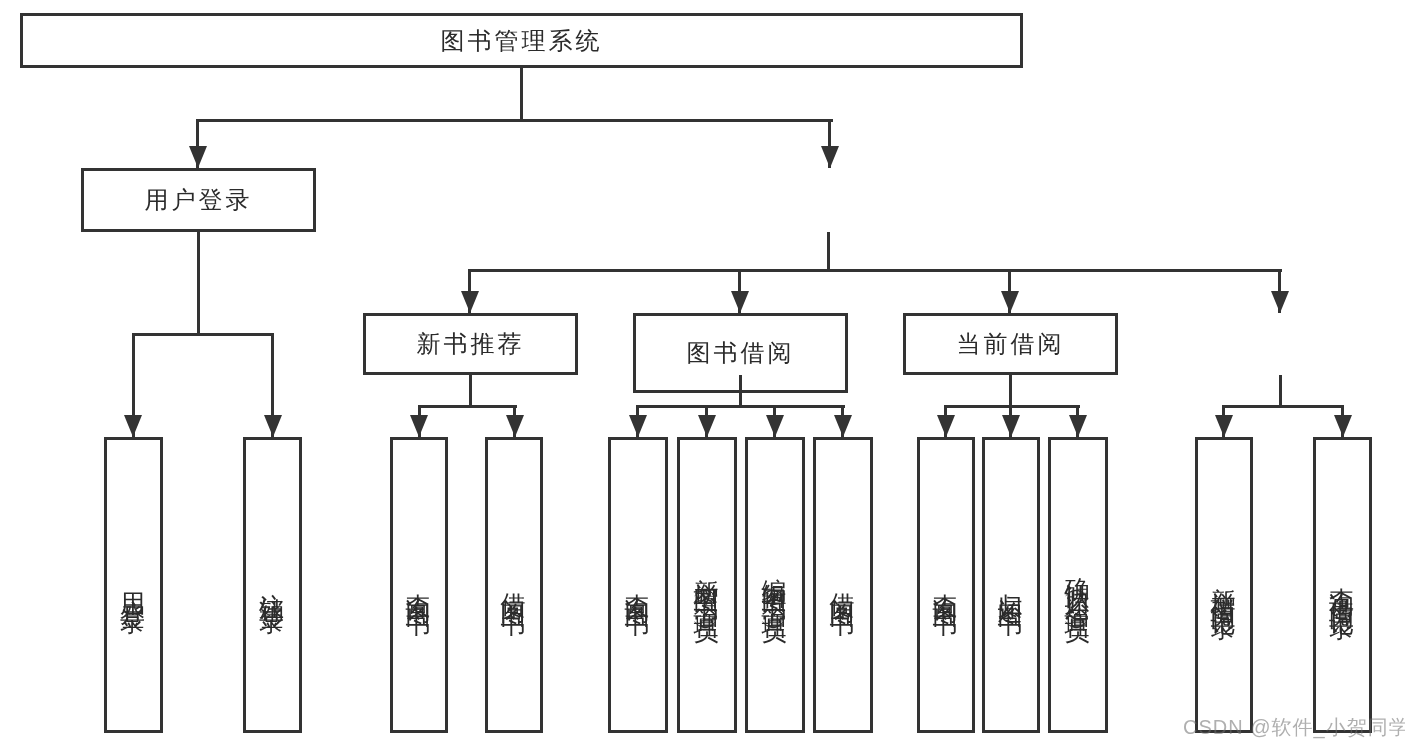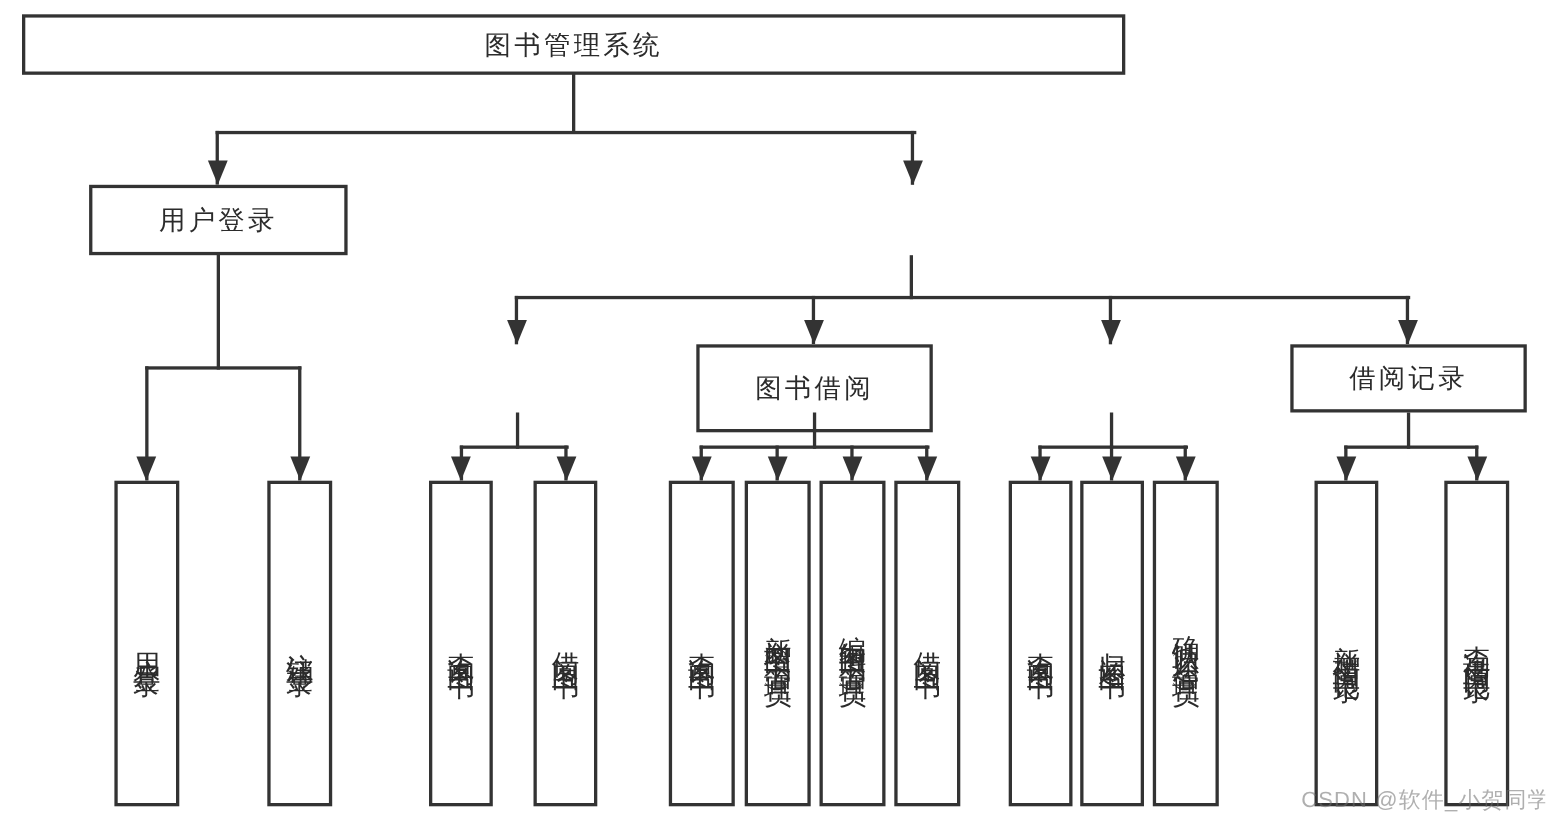--- a/index.html
+++ b/index.html
@@ -55,22 +55,23 @@
   <div class="h" style="left:468px;top:269px;width:814px"></div>
   <div class="v" style="left:468px;top:269px;height:44px"></div>
   <div class="v" style="left:738px;top:269px;height:44px"></div>
   <div class="v" style="left:1008px;top:269px;height:44px"></div>
   <div class="v" style="left:1278px;top:269px;height:44px"></div>
   <div class="arr" style="left:461px;top:291px"></div>
   <div class="arr" style="left:731px;top:291px"></div>
   <div class="arr" style="left:1001px;top:291px"></div>
   <div class="arr" style="left:1271px;top:291px"></div>
 
+  <div class="box" style="left:363px;top:313px;width:215px;height:62px">新书推荐</div>
   <div class="box" style="left:633px;top:313px;width:215px;height:80px">图书借阅</div>
-  <div class="box" style="left:1173px;top:313px;width:215px;height:62px">借阅记录</div>
+  <div class="box" style="left:903px;top:313px;width:215px;height:62px">当前借阅</div>
 
   <div class="v" style="left:469px;top:375px;height:33px"></div>
   <div class="h" style="left:418px;top:405px;width:99px"></div>
   <div class="v" style="left:418px;top:405px;height:32px"></div>
   <div class="v" style="left:513px;top:405px;height:32px"></div>
   <div class="arr" style="left:410px;top:415px"></div>
   <div class="arr" style="left:506px;top:415px"></div>
 
   <div class="v" style="left:739px;top:375px;height:33px"></div>
   <div class="h" style="left:636px;top:405px;width:209px"></div>

